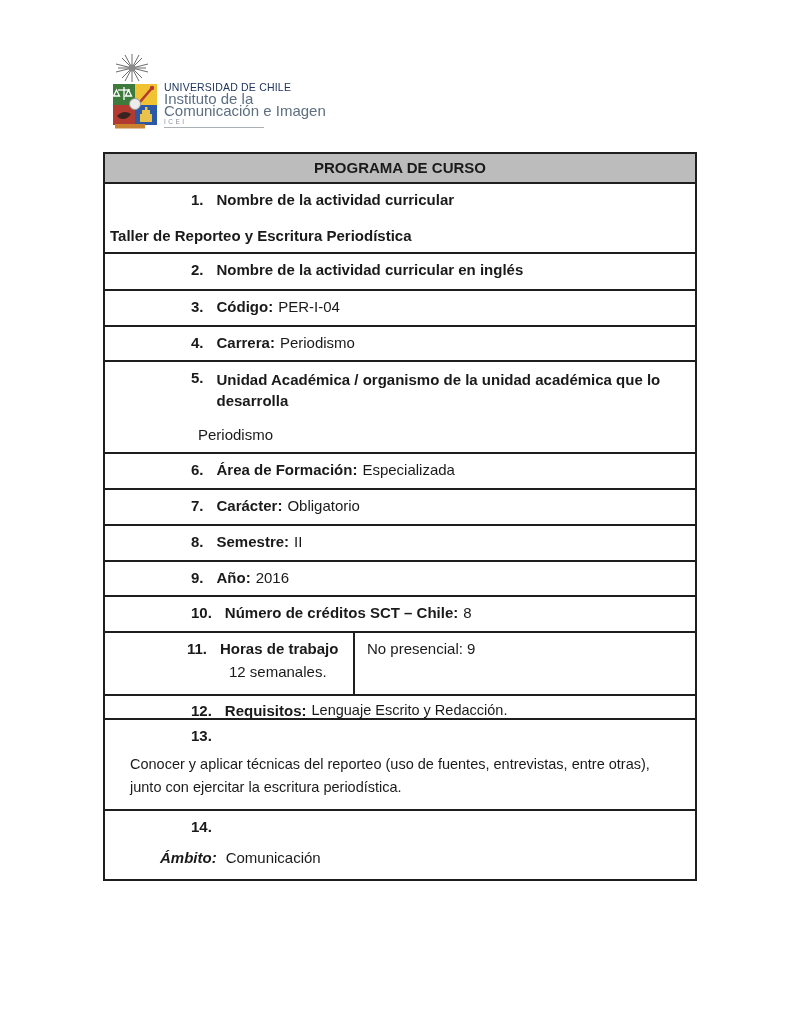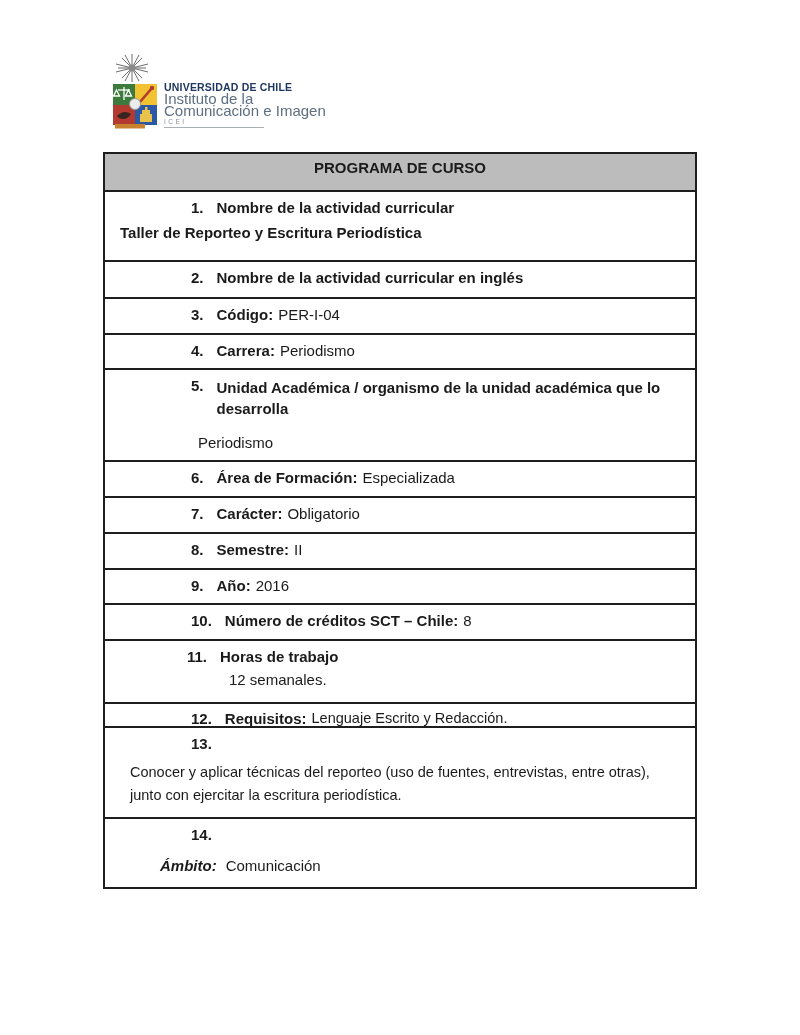--- a/index.html
+++ b/index.html
@@ -6,38 +6,38 @@
   .page{
     position:relative;width:800px;height:1035px;background:#ffffff;
     font-family:"Liberation Sans",sans-serif;color:#1a1a1a;font-size:15px;
     overflow:hidden;
   }
   
   .logo{position:absolute;left:113px;top:52px;display:flex;align-items:flex-end;}
   .emblem{position:relative;width:44px;height:78px;}
   .emblem svg{position:absolute;left:0;top:0;}
   .logo-text{margin-left:7px;padding-bottom:2px;}
-  .uni{font-weight:bold;color:#1f3660;font-size:10.5px;letter-spacing:.2px;}
+  .uni{font-weight:normal;color:#1f3660;font-size:10.5px;letter-spacing:.2px;}
   .inst{color:#5d6f80;font-size:15px;line-height:11.5px;}
   .acr{color:#8a9099;font-size:6.5px;letter-spacing:2.5px;margin-top:2px;}
   .logo-underline{width:100px;height:1px;background:#a9b0b6;margin-top:2px;}
   
   .course-table{
     position:absolute;left:103px;top:152px;width:594px;
     border:2px solid #1e1e1e;box-sizing:border-box;background:#fff;
   }
   .trow{box-sizing:border-box;border-top:2px solid #1e1e1e;padding-top:7px;}
   .trow.first{border-top:none;}
   .thead-row{background:#bcbcbc;text-align:center;font-weight:bold;padding-top:5px;}
   .numline{display:flex;padding-left:86px;}
   .num{font-weight:bold;flex:0 0 auto;margin-right:13px;}
   .lbl{font-weight:bold;}
   .lbl-wrap{font-weight:bold;max-width:450px;line-height:21px;}
   .val{font-weight:normal;margin-left:5px;}
-  .course-name{font-weight:bold;padding-left:15px;margin-top:8px;}
+  .course-name{font-weight:bold;padding-left:5px;margin-top:19px;}
   .unidad-val{padding-left:93px;margin-top:15px;}
   .paragraph{margin-top:9px;padding:0 26px 0 25px;line-height:23px;font-size:14.5px;}
   .cells{display:flex;height:100%;}
   .cell1{box-sizing:border-box;width:248px;padding-top:7px;}
   .cell2{box-sizing:border-box;width:161px;border-left:2px solid #1e1e1e;padding:7px 0 0 12px;}
   .cell3{box-sizing:border-box;flex:1;border-left:2px solid #1e1e1e;padding:7px 0 0 12px;}
   .cell1-line2{padding-left:124px;margin-top:6px;}
   .ambito-line{padding-left:55px;margin-top:14px;}
   .ambito-lbl{font-style:italic;font-weight:bold;margin-right:9px;}
 </style>
@@ -92,21 +92,21 @@
       <div class="uni">UNIVERSIDAD DE CHILE</div>
       <div class="inst">Instituto de la</div>
       <div class="inst">Comunicación e Imagen</div>
       <div class="acr">ICEI</div>
       <div class="logo-underline"></div>
     </div>
   </div>
 
   <div class="course-table">
 
-    <div class="trow first thead-row" style="height:36px">
+    <div class="trow first thead-row" style="height:28px">
       <span>PROGRAMA DE CURSO</span>
     </div>
 
     <div class="trow" style="height:70px">
       <div class="numline">
         <span class="num">1.</span>
         <span class="lbl">Nombre de la actividad curricular</span>
       </div>
       <div class="course-name">Taller de Reporteo y Escritura Periodística</div>
     </div>
@@ -184,20 +184,21 @@
 
     <div class="trow" style="height:63px;padding-top:0">
       <div class="cells">
         <div class="cell1">
           <div class="numline" style="padding-left:82px">
             <span class="num">11.</span>
             <span class="lbl">Horas de trabajo</span>
           </div>
           <div class="cell1-line2">12 semanales.</div>
         </div>
+        <div class="cell3">No presencial: 9</div>
       </div>
     </div>
 
     <div class="trow" style="height:24px;padding-top:6px">
       <div class="numline">
         <span class="num">12.</span>
         <span class="lbl">Requisitos:</span>
         <span class="val" style="font-size:14.5px">Lenguaje Escrito y Redacción.</span>
       </div>
     </div>

